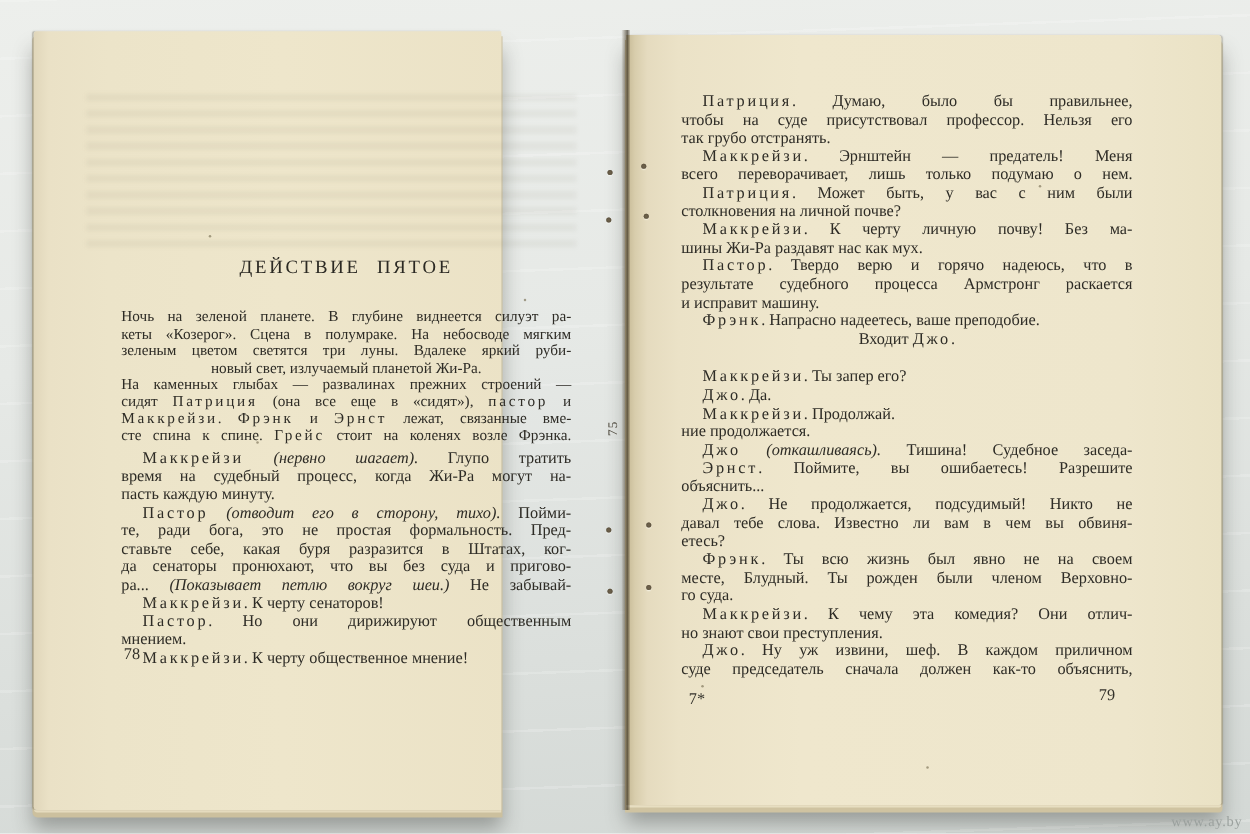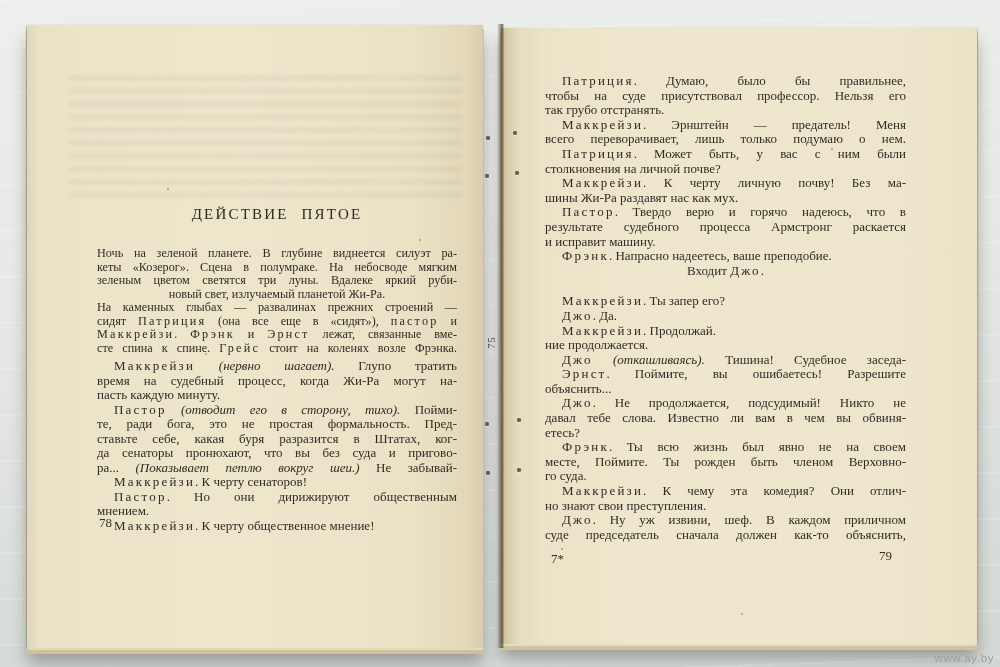--- a/index.html
+++ b/index.html
@@ -9,21 +9,21 @@
     font-family:"Liberation Serif","DejaVu Serif",serif;
   }
   .scene::before{
     content:"";position:absolute;inset:0;
     background:repeating-linear-gradient(178deg,rgba(255,255,255,0.18) 0 2px,rgba(0,0,0,0) 2px 46px);
     pointer-events:none;
   }
   .book{position:absolute;left:27px;top:24px;width:951px;height:626px;}
   .page{position:absolute;color:#2e2c26;}
   .page-left{
-    left:0;top:1px;width:456px;height:623px;border-radius:2px 0 0 3px;
+    left:0;top:1px;width:374px;height:623px;border-radius:2px 0 0 3px;
     background:linear-gradient(90deg,#e0d6ba 0px,#eae1c6 12px,#ece4c9 60px,#eee6cb 200px,#ebe2c6 385px,#e2d7b8 442px,#d3c7a6 463px,#c7ba97 473px);
     box-shadow:-1px 0 1px rgba(92,86,64,0.35),0 2px 0 #e6dcbf,0 5px 0 1px #ccc09e,0 15px 16px rgba(52,56,50,0.38);
   }
   .page-right{
     left:474px;top:4px;width:476px;height:616px;border-radius:0 3px 2px 0;
     background:linear-gradient(90deg,#c5b894 0px,#d8cdac 7px,#e5dbbf 17px,#ebe2c7 42px,#efe7cd 140px,#eee6cc 400px,#eae2c5 476px);
     box-shadow:1px 0 1px rgba(92,86,64,0.3),0 2px 0 #e8dfc2,0 5px 0 1px #cfc3a1,0 14px 16px rgba(52,56,50,0.38);
   }
   .spine-crease{
     position:absolute;left:470px;top:0;width:7px;height:624px;z-index:6;
@@ -56,21 +56,21 @@
     position:absolute;left:447px;top:312px;width:34px;text-align:center;
     transform:rotate(-90deg);font-size:10.5px;letter-spacing:1px;color:#4c473b;
   }
   .hole{
     position:absolute;width:4px;height:4px;border-radius:50%;
     background:#6d614b;box-shadow:0 1px 1px rgba(255,255,250,0.55), inset 0 0 1px #352c1d;
   }
   .speck{position:absolute;width:2px;height:2px;border-radius:50%;background:rgba(122,112,84,0.65);}
   .watermark{
     position:absolute;right:6px;bottom:3px;z-index:9;
-    font-family:Liberation Sans, sans-serif;
+    font-family:Liberation Serif, serif;
     font-size:11.5px;letter-spacing:0.6px;color:#9ba19e;margin-left:32px;
   }
 </style>
 </head>
 <body>
 
 <div class="scene">
   <div class="book">
 
     <div class="page page-left">
@@ -134,21 +134,21 @@
           <div class="ln l ind"><span class="sg-n">Джо</span><span class="sg-p">. Да.</span></div>
           <div class="ln l ind"><span class="sg-n">Маккрейзи</span><span class="sg-p">. Продолжай.</span></div>
           <div class="ln l"><span class="sg-p">ние продолжается.</span></div>
           <div class="ln j ind"><span class="sg-n">Джо</span><span class="sg-p"> </span><span class="sg-i">(откашливаясь).</span><span class="sg-p"> Тишина! Судебное заседа-</span></div>
           <div class="ln j ind"><span class="sg-n">Эрнст</span><span class="sg-p">. Поймите, вы ошибаетесь! Разрешите</span></div>
           <div class="ln l"><span class="sg-p">объяснить...</span></div>
           <div class="ln j ind"><span class="sg-n">Джо</span><span class="sg-p">. Не продолжается, подсудимый! Никто не</span></div>
           <div class="ln j"><span class="sg-p">давал тебе слова. Известно ли вам в чем вы обвиня-</span></div>
           <div class="ln l"><span class="sg-p">етесь?</span></div>
           <div class="ln j ind"><span class="sg-n">Фрэнк</span><span class="sg-p">. Ты всю жизнь был явно не на своем</span></div>
-          <div class="ln j"><span class="sg-p">месте, Поймите. Ты рожден быть членом Верховно-</span></div>
+          <div class="ln j"><span class="sg-p">месте, Блудный. Ты рожден были членом Верховно-</span></div>
           <div class="ln l"><span class="sg-p">го суда.</span></div>
           <div class="ln j ind"><span class="sg-n">Маккрейзи</span><span class="sg-p">. К чему эта комедия? Они отлич-</span></div>
           <div class="ln l"><span class="sg-p">но знают свои преступления.</span></div>
           <div class="ln j ind"><span class="sg-n">Джо</span><span class="sg-p">. Ну уж извини, шеф. В каждом приличном</span></div>
           <div class="ln j"><span class="sg-p">суде председатель сначала должен как-то объяснить,</span></div>
         </div>
       <div class="pgnum sig7">7*</div>
       <div class="pgnum pg79">79</div>
       <div class="hole" style="left:12px;top:103px;"></div>
       <div class="hole" style="left:14px;top:143px;"></div>

